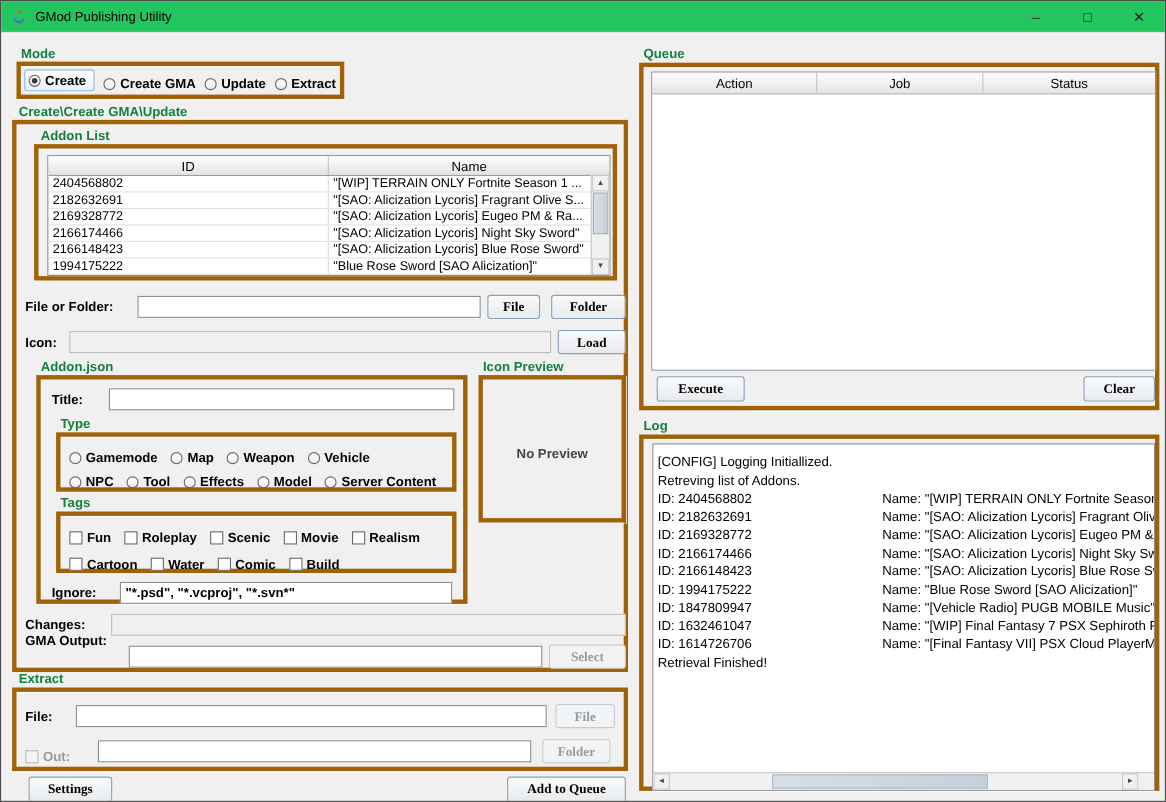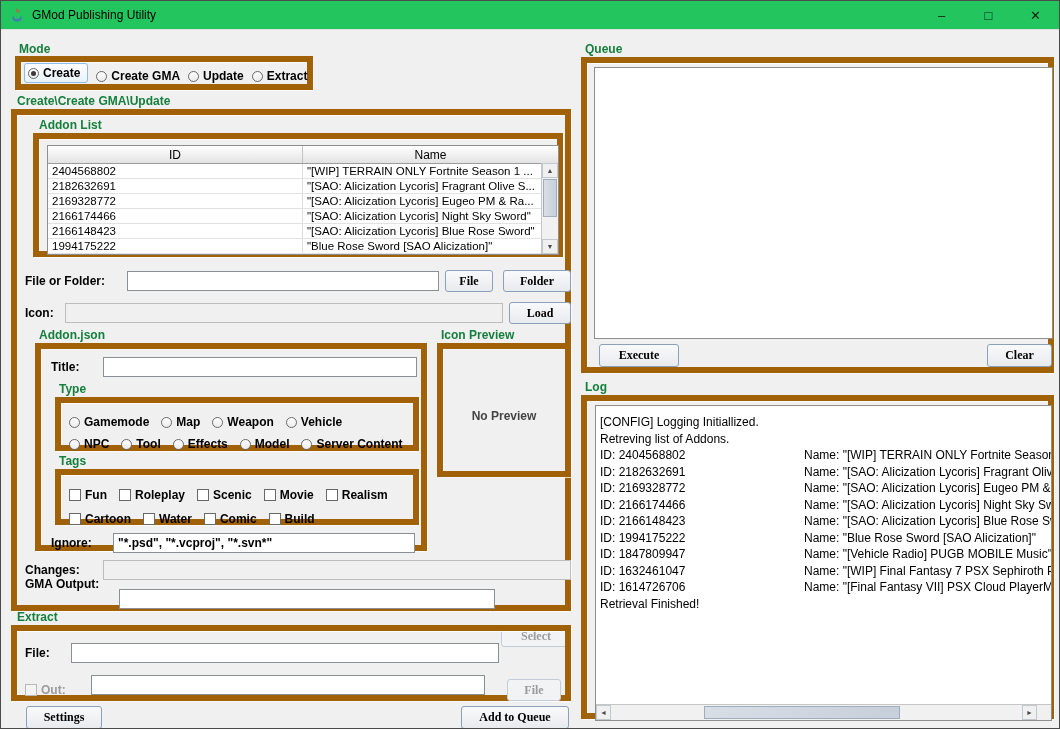--- a/index.html
+++ b/index.html
@@ -8,33 +8,33 @@
     border:1px solid #4a4a4a;box-sizing:border-box;overflow:hidden;}
   
   .titlebar{position:absolute;left:0;top:0;right:0;height:28px;background:#22c55e;
     border-bottom:1px solid #e0e0e0;display:flex;align-items:center;}
   .app-icon{margin-left:8px;width:16px;height:16px;display:inline-flex;}
   .title-text{margin-left:7px;font-size:12px;}
   .win-btns{margin-left:auto;display:flex;height:100%;}
   .win-btn{width:47px;height:100%;display:flex;align-items:center;justify-content:center;
     font-size:13px;color:#1a1a1a;cursor:default;}
   
-  .groupbox{position:absolute;border:6px solid #a16207;box-shadow:inset 1px 1px 0 rgba(255,255,255,.75),1px 1px 0 rgba(255,255,255,.75);box-sizing:border-box;}
+  .groupbox{position:absolute;border:4px solid #a16207;box-shadow:inset 1px 1px 0 rgba(255,255,255,.75),1px 1px 0 rgba(255,255,255,.75);box-sizing:border-box;}
   .group-title{position:absolute;font-weight:bold;color:#15803d;font-size:12px;line-height:12px;white-space:nowrap;}
   .lbl{position:absolute;font-weight:bold;font-size:12px;line-height:14px;white-space:nowrap;}
   .lbl.disabled{color:#9b9b9b;}
   
   .tf{position:absolute;box-sizing:border-box;height:20px;background:#fff;border:1px solid #8a8f95;
     font-family:"Liberation Sans",sans-serif;font-size:12px;padding:0 4px;margin:0;}
   .tf.bold{font-weight:bold;}
   .tf:disabled,.tf.disabled{background:#f0f0f0;border-color:#bdbdbd;color:#777;}
   .btn{position:absolute;box-sizing:border-box;border:1px solid #8ba1bb;border-radius:3px;
     background:linear-gradient(#f8f9fa,#e8ebee);font-weight:bold;font-size:12px;color:#000;
     display:flex;align-items:center;justify-content:center;cursor:default;font-family:Liberation Serif, serif;}
-  .btn.disabled{color:#9b9b9b;border-color:#c3cdd8;background:#f2f3f5;margin-top:37px;}
+  .btn.disabled{color:#9b9b9b;border-color:#c3cdd8;background:#f2f3f5;}
   
   .opt-row{position:absolute;display:flex;align-items:center;}
   .opt{display:flex;align-items:center;gap:4px;font-weight:bold;font-size:12px;white-space:nowrap;margin-top:6px;}
   .opt.disabled{color:#9b9b9b;}
   .radio{width:11px;height:11px;border-radius:50%;border:1px solid #686868;
     background:linear-gradient(#ffffff,#ececec);box-sizing:border-box;position:relative;flex:none;}
   .radio.sel::after{content:"";position:absolute;left:2px;top:2px;width:5px;height:5px;border-radius:50%;background:#3a3a3a;}
   .chk{width:12px;height:12px;border:1px solid #686868;background:#fff;box-sizing:border-box;flex:none;}
   .chk.disabled{border-color:#b8b8b8;background:#f4f4f4;}
   .focus-ring{border:1px solid #8fbbe6;border-radius:3px;background:linear-gradient(#fdfeff,#e9f2fb);
@@ -290,20 +290,25 @@
     <input class="tf" style="left: 74px; top: 44px; width: 394px;" value="">
     <button class="btn disabled" style="left:478px;top:43px;width:62px;height:22px">Folder</button>
   </div>
 
   <button class="btn" style="left:25px;top:705px;width:76px;height:23px">Settings</button>
   <button class="btn" style="left:460px;top:705px;width:108px;height:23px">Add to Queue</button>
 
   <span class="group-title" style="left:584px;top:42px">Queue</span>
   <div class="groupbox" style="left:580px;top:56px;width:473px;height:316px">
     <div class="scrollpane" style="left:7px;top:4px;width:459px;height:272px">
+      <div class="thead" style="height:20px">
+        <div class="th" style="width:150px">Action</div>
+        <div class="th" style="width:151px">Job</div>
+        <div class="th" style="flex:1">Status</div>
+      </div>
       <div style="position:absolute;left:0;right:0;top:20px;bottom:0;background:#fff"></div>
     </div>
     <button class="btn" style="left:12px;top:281px;width:80px;height:23px">Execute</button>
     <button class="btn" style="left:400px;top:281px;width:65px;height:23px">Clear</button>
   </div>
 
   <span class="group-title" style="left:584px;top:380px">Log</span>
   <div class="groupbox" style="left:580px;top:394px;width:473px;height:324px">
     <div class="scrollpane" style="left:8px;top:4px;width:457px;height:316px">
       <div class="log-content">

